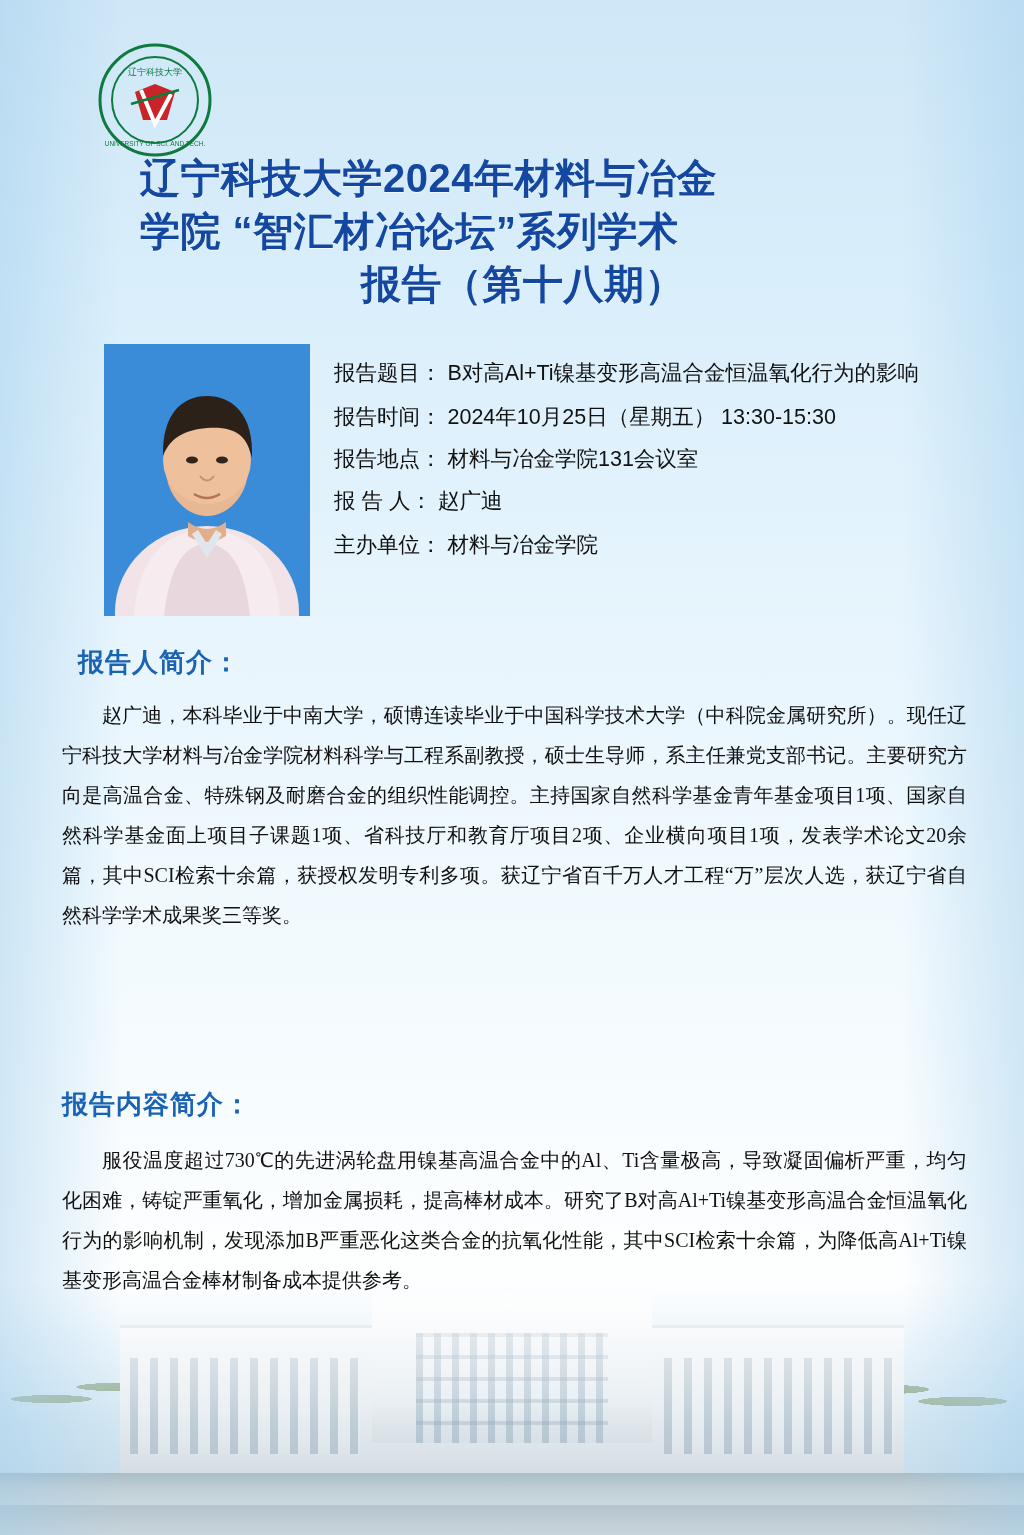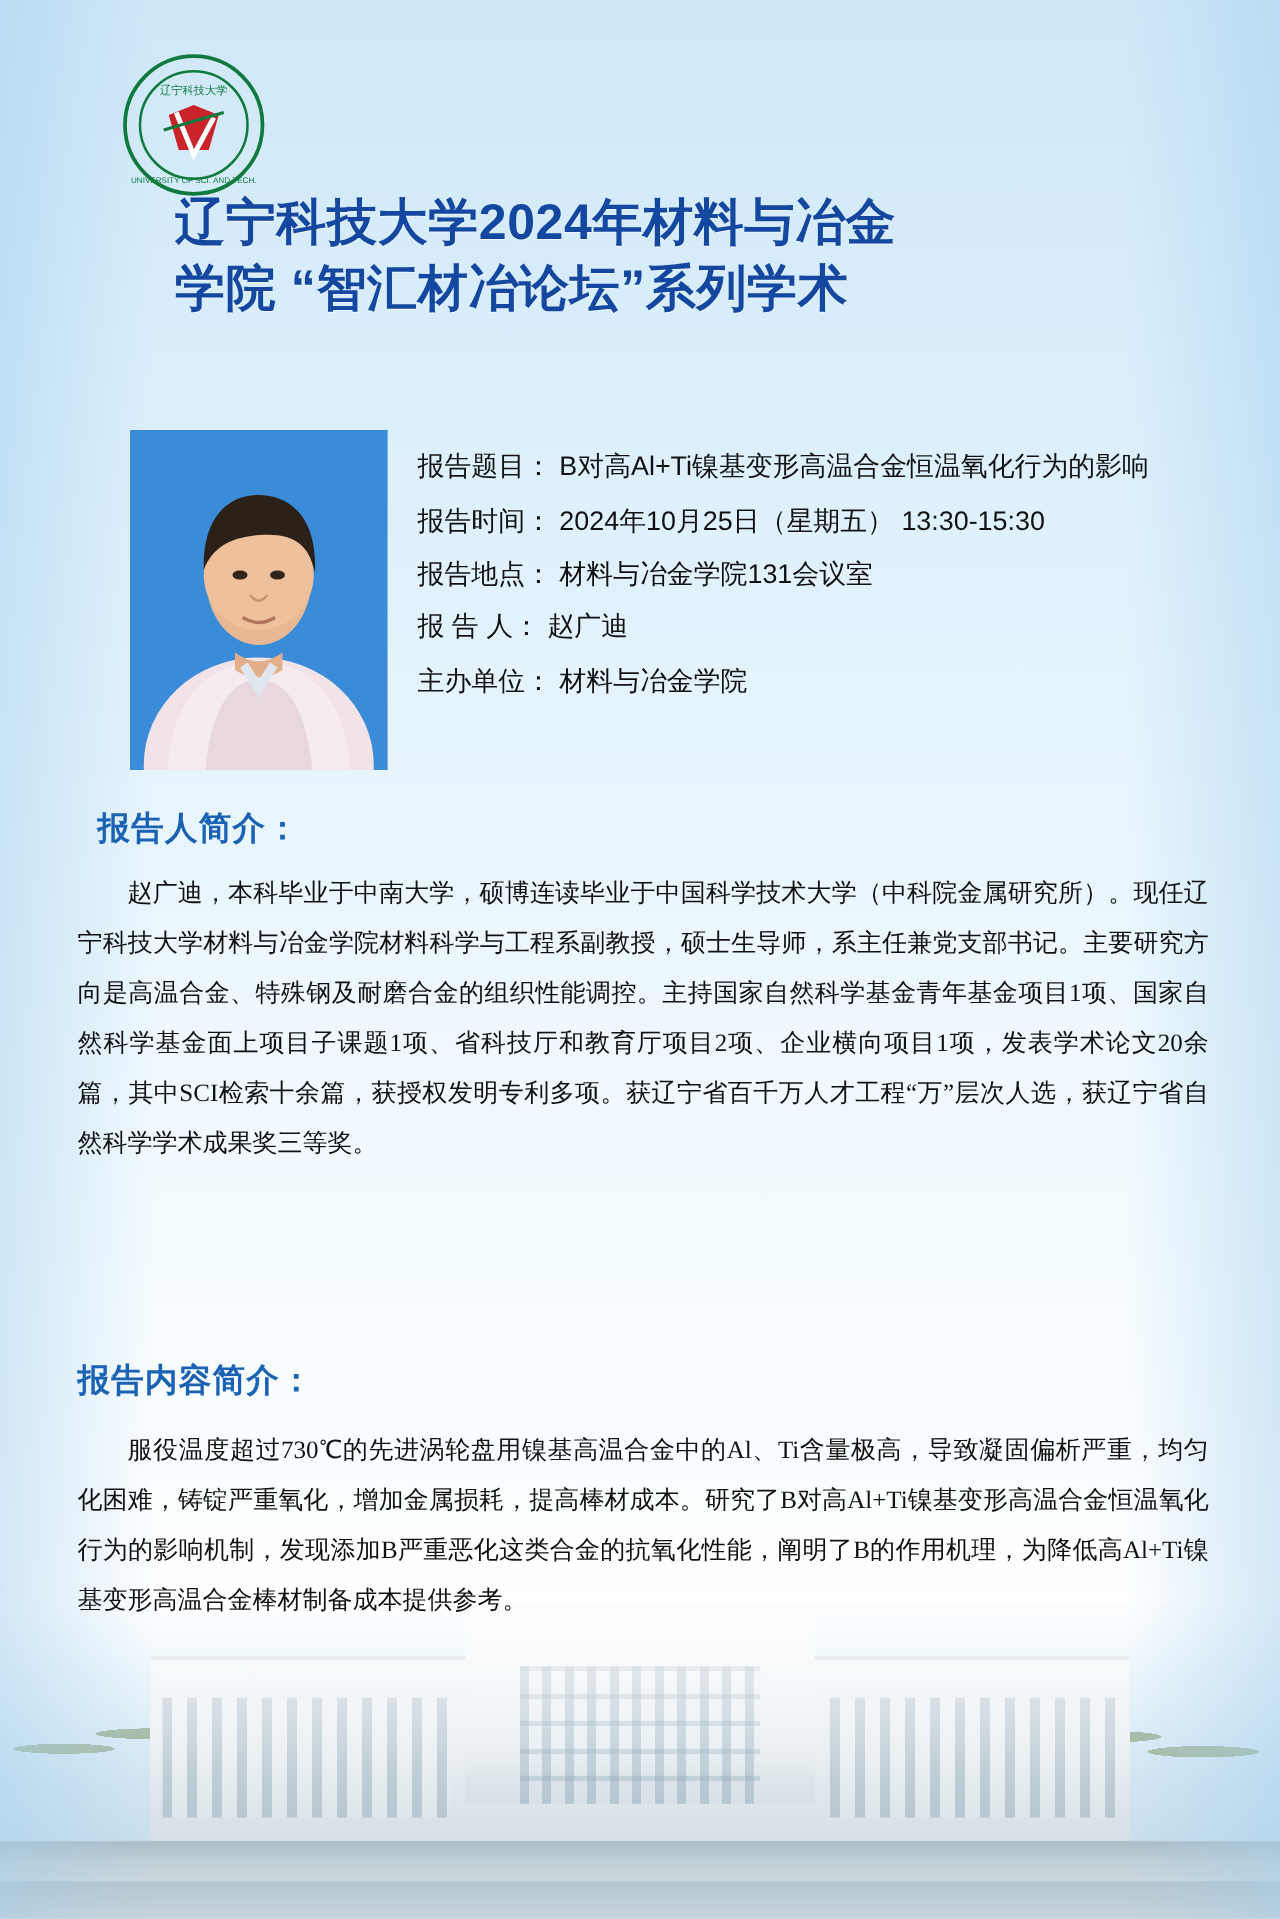--- a/index.html
+++ b/index.html
@@ -238,20 +238,21 @@
         <text x="58" y="104" font-size="6.5" fill="#0f7a3d" text-anchor="middle" font-family="Liberation Sans, sans-serif">UNIVERSITY OF SCI. AND TECH.</text>
         <path d="M38 50 L58 42 L78 50 L70 78 L46 78 Z" fill="#c8242a"></path>
         <path d="M44 48 L58 82 L74 52" fill="none" stroke="#ffffff" stroke-width="4"></path>
         <path d="M34 62 L82 48" stroke="#0f7a3d" stroke-width="2.5" fill="none"></path>
       </svg>
     </div>
 
     <div class="title">
       <span class="l1">辽宁科技大学2024年材料与冶金</span>
       <span class="l2">学院 “智汇材冶论坛”系列学术</span>
+      <span class="l3">报告（第十八期）</span>
     </div>
 
     <div class="portrait">
       <svg width="206" height="272" viewBox="0 0 206 272">
         <rect width="206" height="272" fill="#3a8cd8"></rect>
         <ellipse cx="103" cy="268" rx="92" ry="86" fill="#f2e3e8"></ellipse>
         <path d="M30 272 C34 210 66 186 103 186 C140 186 172 210 176 272 Z" fill="#f6ecef"></path>
         <path d="M60 272 C66 216 84 200 103 200 C122 200 140 216 146 272 Z" fill="#e9d7de"></path>
         <ellipse cx="103" cy="120" rx="42" ry="52" fill="#e8b894"></ellipse>
         <ellipse cx="103" cy="116" rx="44" ry="44" fill="#eec09b"></ellipse>
@@ -285,16 +286,16 @@
       <div class="row tight">
         <span class="lbl">主办单位：</span>
         <span class="val">材料与冶金学院</span>
       </div>
     </div>
 
     <div class="sec-head" id="sec-speaker">报告人简介：</div>
     <div class="para" id="para-speaker">赵广迪，本科毕业于中南大学，硕博连读毕业于中国科学技术大学（中科院金属研究所）。现任辽宁科技大学材料与冶金学院材料科学与工程系副教授，硕士生导师，系主任兼党支部书记。主要研究方向是高温合金、特殊钢及耐磨合金的组织性能调控。主持国家自然科学基金青年基金项目1项、国家自然科学基金面上项目子课题1项、省科技厅和教育厅项目2项、企业横向项目1项，发表学术论文20余篇，其中SCI检索十余篇，获授权发明专利多项。获辽宁省百千万人才工程“万”层次人选，获辽宁省自然科学学术成果奖三等奖。</div>
 
     <div class="sec-head" id="sec-abstract">报告内容简介：</div>
-    <div class="para" id="para-abstract">服役温度超过730℃的先进涡轮盘用镍基高温合金中的Al、Ti含量极高，导致凝固偏析严重，均匀化困难，铸锭严重氧化，增加金属损耗，提高棒材成本。研究了B对高Al+Ti镍基变形高温合金恒温氧化行为的影响机制，发现添加B严重恶化这类合金的抗氧化性能，阐明了B的作用机理，为降低高Al+Ti镍基变形高温合金棒材制备成本提供参考。</div>
+    <div class="para" id="para-abstract">服役温度超过730℃的先进涡轮盘用镍基高温合金中的Al、Ti含量极高，导致凝固偏析严重，均匀化困难，铸锭严重氧化，增加金属损耗，提高棒材成本。研究了B对高Al+Ti镍基变形高温合金恒温氧化行为的影响机制，发现添加B严重恶化这类合金的抗氧化性能，其中SCI检索十余篇，为降低高Al+Ti镍基变形高温合金棒材制备成本提供参考。</div>
 
   </div>
 </div>
 
 </body></html>

